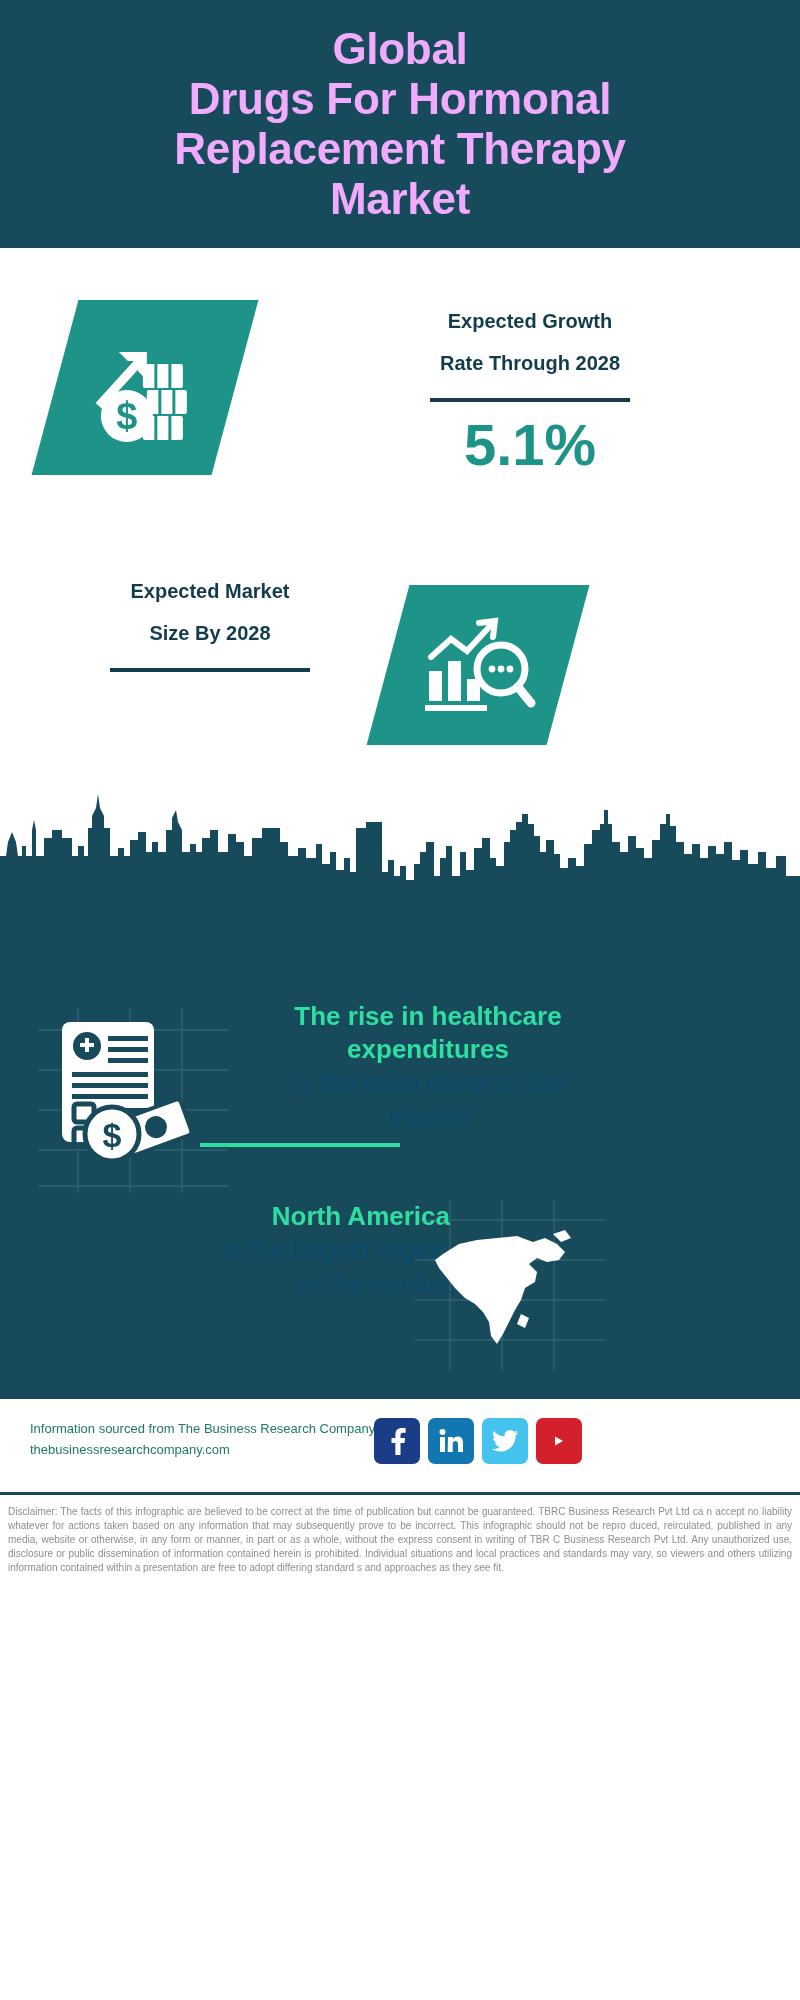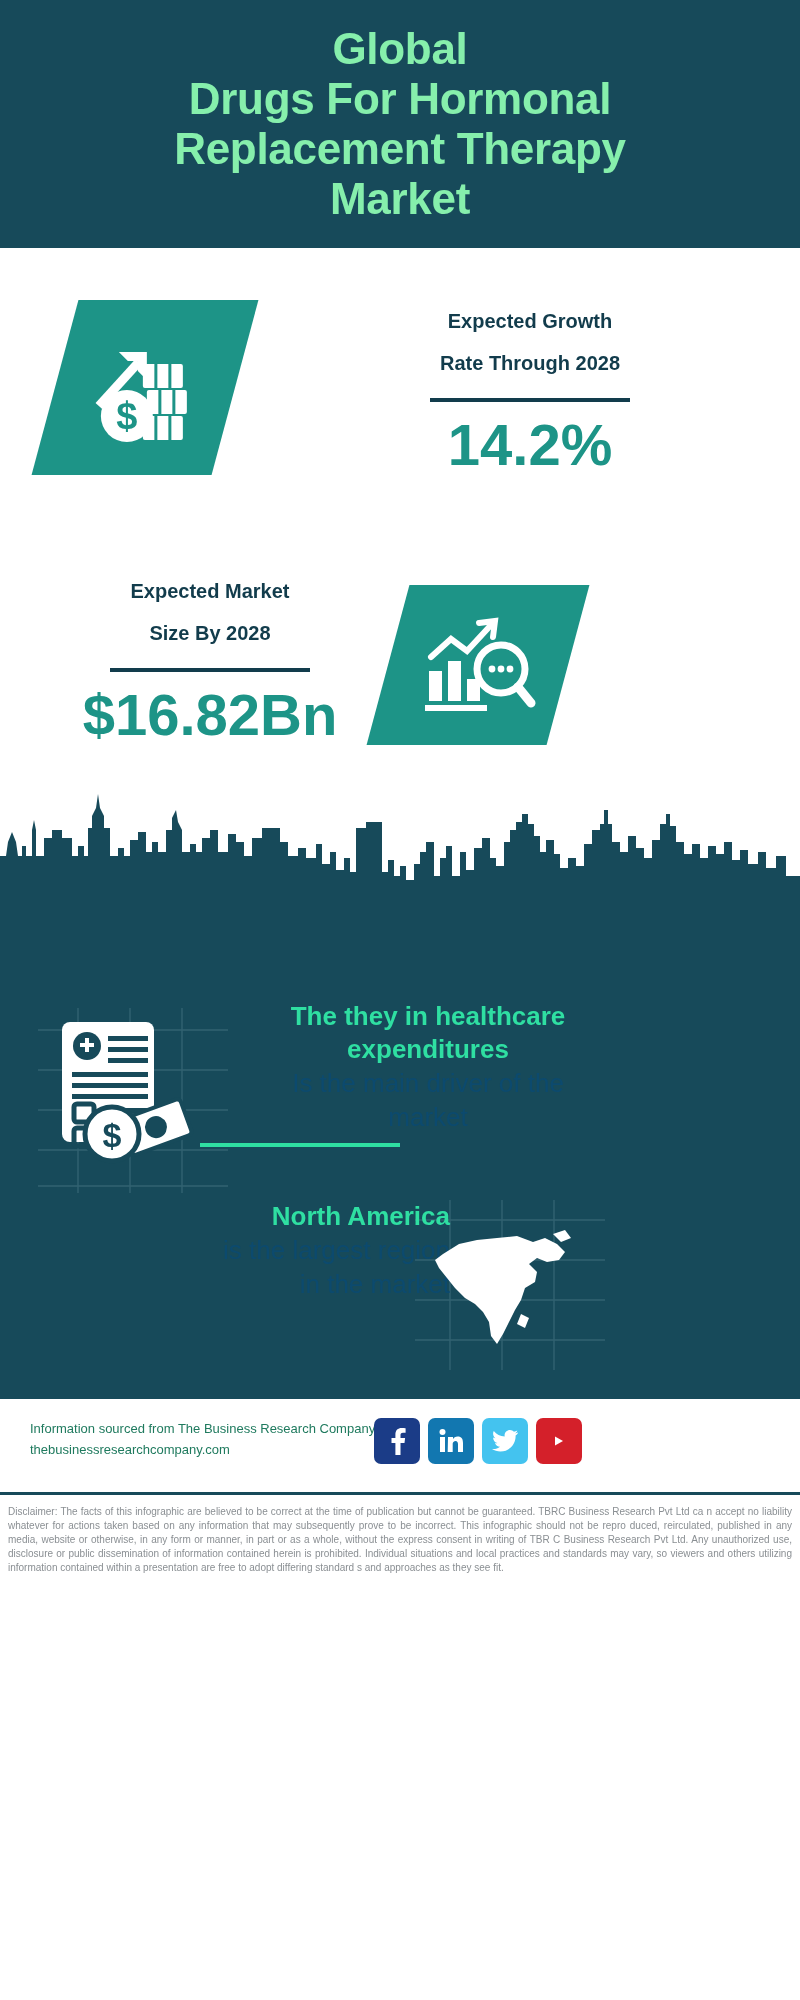--- a/index.html
+++ b/index.html
@@ -11,21 +11,21 @@
   }
   .page{position:relative;width:800px;height:2000px;}
 
   
   .header{
     position:absolute;left:0;top:0;width:800px;height:248px;
     background:#174a5a;
     display:flex;align-items:center;justify-content:center;
   }
   .header-title{
-    color:#86efac;
+    color:#f0abfc;
     font-size:44px;
     line-height:50px;
     font-weight:bold;
     text-align:center;
     letter-spacing:-0.3px;
     padding:0 14px;
     white-space:pre-line;
   }
 
   
@@ -161,21 +161,21 @@
       </g>
       <circle cx="42" cy="88" r="26" fill="#fff"></circle>
       <text x="42" y="101" font-family="'Liberation Sans',sans-serif" font-size="38" font-weight="bold" fill="#1d9487" text-anchor="middle">$</text>
     </svg>
   </div>
 
   <div class="stat stat-growth">
     <div class="stat-label">Expected Growth
 Rate Through 2028</div>
     <div class="rule-dark"></div>
-    <div class="stat-value">14.2%</div>
+    <div class="stat-value">5.1%</div>
   </div>
 
   <div class="par tile-size">
     <svg width="118" height="108" viewBox="0 0 118 108">
       <g fill="none" stroke="#fff" stroke-width="6" stroke-linecap="round">
         <polyline points="12,46 32,28 48,40 72,14"></polyline>
         <polyline points="60,12 76,10 74,26"></polyline>
       </g>
       <g fill="#fff">
         <rect x="10" y="60" width="13" height="30"></rect>
@@ -188,21 +188,20 @@
       <circle cx="82" cy="58" r="3.4" fill="#fff"></circle>
       <circle cx="91" cy="58" r="3.4" fill="#fff"></circle>
       <line x1="99" y1="76" x2="112" y2="92" stroke="#fff" stroke-width="9" stroke-linecap="round"></line>
     </svg>
   </div>
 
   <div class="stat stat-size">
     <div class="stat-label">Expected Market
 Size By 2028</div>
     <div class="rule-dark"></div>
-    <div class="stat-value">$16.82Bn</div>
   </div>
 
   <svg class="skyline" viewBox="0 0 800 130" preserveAspectRatio="none">
     <path fill="#174a5a" d="M0 130 L0 76 L6 76 L8 62 L12 52 L16 62 L18 76 L22 76 L22 66 L26 66 L26 76 L32 76 L32 50 L34 40 L36 50 L36 76 L44 76 L44 58 L52 58 L52 50 L62 50 L62 58 L72 58 L72 76 L78 76 L78 66 L84 66 L84 76 L88 76 L88 48 L92 48 L92 36 L96 28 L98 14 L100 28 L104 36 L104 48 L110 48 L110 76 L118 76 L118 68 L124 68 L124 76 L130 76 L130 60 L138 60 L138 52 L146 52 L146 72 L152 72 L152 62 L158 62 L158 72 L166 72 L166 50 L172 50 L172 38 L176 30 L178 42 L182 50 L182 72 L190 72 L190 64 L196 64 L196 72 L202 72 L202 58 L210 58 L210 50 L218 50 L218 72 L228 72 L228 54 L236 54 L236 62 L244 62 L244 76 L252 76 L252 58 L262 58 L262 48 L280 48 L280 62 L288 62 L288 76 L298 76 L298 68 L306 68 L306 78 L316 78 L316 64 L322 64 L322 84 L330 84 L330 72 L336 72 L336 90 L344 90 L344 78 L350 78 L350 92 L356 92 L356 48 L366 48 L366 42 L382 42 L382 92 L388 92 L388 80 L394 80 L394 96 L400 96 L400 86 L406 86 L406 100 L414 100 L414 84 L420 84 L420 72 L426 72 L426 62 L434 62 L434 96 L440 96 L440 78 L446 78 L446 66 L452 66 L452 96 L460 96 L460 72 L466 72 L466 90 L474 90 L474 68 L482 68 L482 58 L490 58 L490 78 L496 78 L496 86 L504 86 L504 62 L510 62 L510 50 L516 50 L516 42 L522 42 L522 34 L528 34 L528 44 L534 44 L534 56 L540 56 L540 72 L546 72 L546 60 L554 60 L554 74 L560 74 L560 88 L568 88 L568 78 L576 78 L576 86 L584 86 L584 64 L592 64 L592 50 L600 50 L600 44 L604 44 L604 30 L608 30 L608 44 L612 44 L612 62 L620 62 L620 72 L628 72 L628 56 L636 56 L636 68 L644 68 L644 78 L652 78 L652 60 L660 60 L660 44 L666 44 L666 34 L670 34 L670 46 L676 46 L676 62 L684 62 L684 74 L692 74 L692 64 L700 64 L700 78 L708 78 L708 66 L716 66 L716 74 L724 74 L724 62 L732 62 L732 80 L740 80 L740 70 L748 70 L748 84 L758 84 L758 72 L766 72 L766 88 L776 88 L776 76 L786 76 L786 96 L800 96 L800 130 Z"></path>
   </svg>
 
   <div class="dark-main">
     <svg class="grid-bg" style="left:38px;top:108px;" width="190" height="185">
       <g stroke="#6f9aa6" stroke-width="1.4" fill="none">
         <line x1="40" y1="0" x2="40" y2="185"></line>
@@ -248,21 +247,21 @@
     </g>
     <g transform="rotate(-20 110 108)">
       <rect x="72" y="88" width="64" height="38" rx="4" fill="#fff" stroke="#174a5a" stroke-width="4"></rect>
       <circle cx="104" cy="107" r="11" fill="#174a5a"></circle>
     </g>
     <circle cx="60" cy="116" r="27" fill="#fff" stroke="#174a5a" stroke-width="5"></circle>
     <text x="60" y="129" font-family="'Liberation Sans',sans-serif" font-size="34" font-weight="bold" fill="#174a5a" text-anchor="middle">$</text>
   </svg>
 
   <div class="driver-text">
-    <div class="accent-line">The they in healthcare
+    <div class="accent-line">The rise in healthcare
 expenditures</div>
     <div class="plain-line">Is the main driver of the
 market</div>
   </div>
 
   <div class="divider-green"></div>
 
   <div class="region-text">
     <div class="accent-line">North America</div>
     <div class="plain-line">is the largest region

